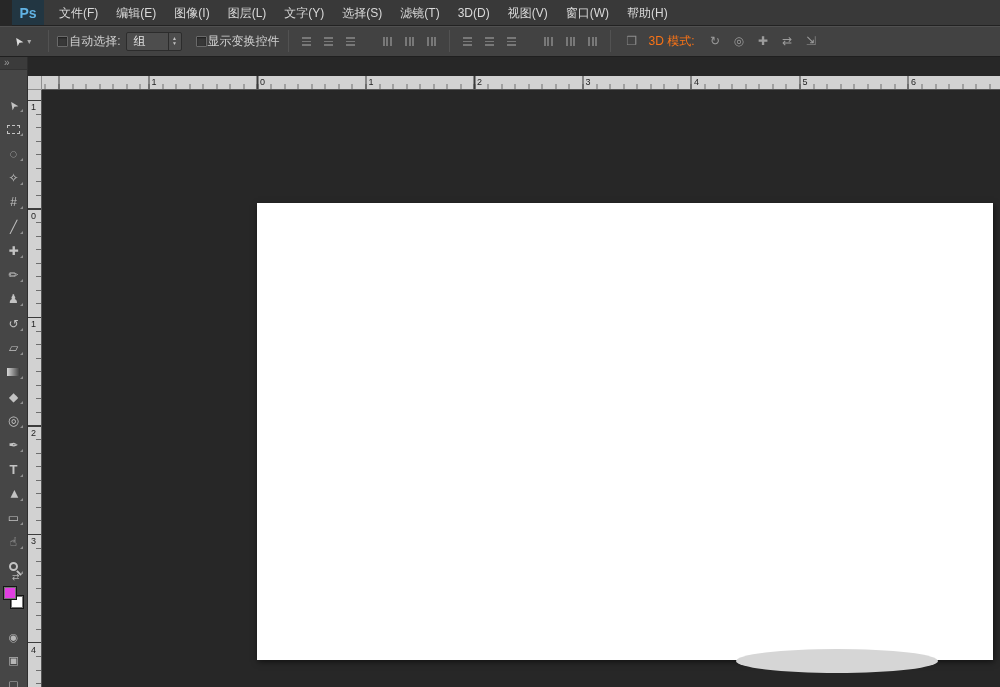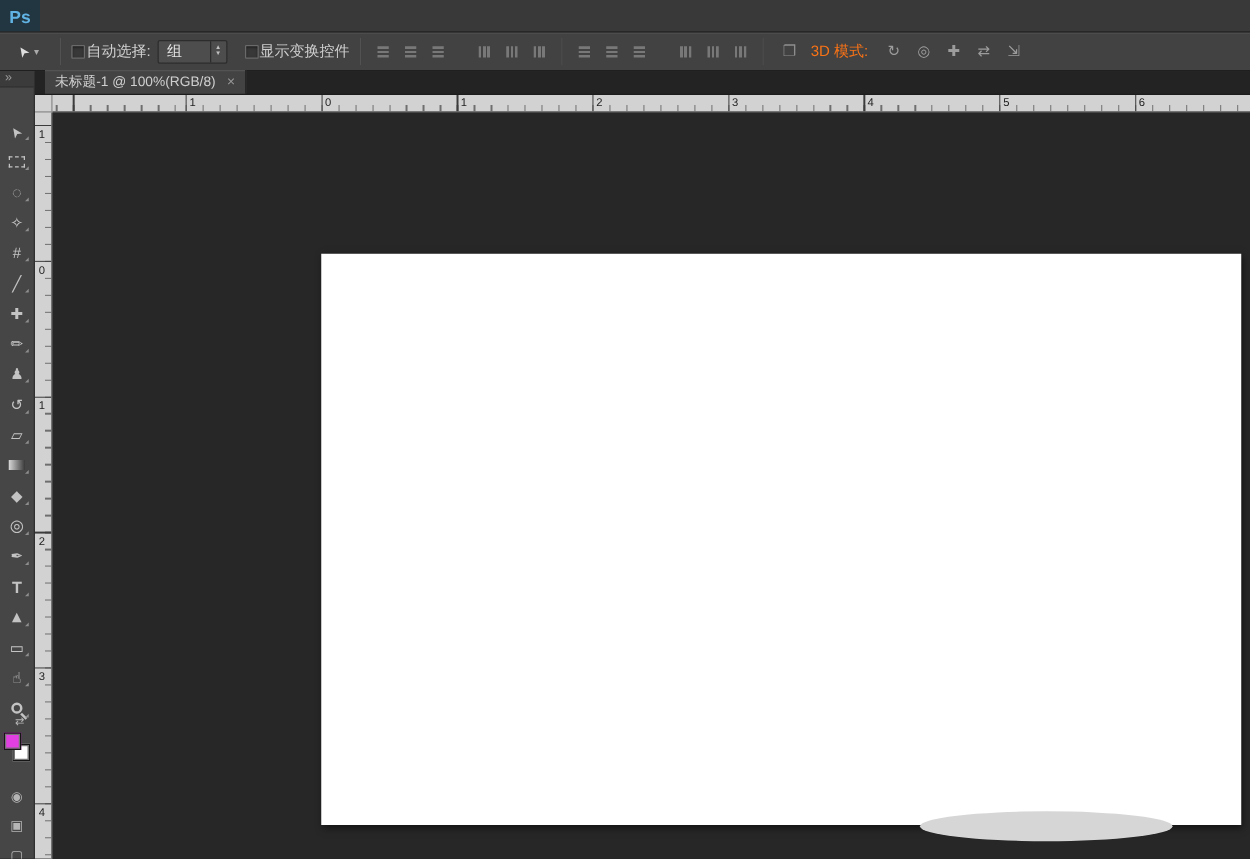--- a/index.html
+++ b/index.html
@@ -7,21 +7,21 @@
   body {
     position: relative;
     background: #272727;
     font-family: "Liberation Sans", "DejaVu Sans", sans-serif;
     cursor: default;
     user-select: none;
   }
 
   
   .menubar {
-    position: absolute; top: 0; left: 0; right: 0; height: 26px;
+    position: absolute; top: 0; left: 12px; right: 0; height: 26px;
     background: #393939; border-bottom: 1px solid #222;
     display: flex; align-items: stretch;
   }
   .pslogo {
     width: 32px; display: flex; align-items: center; justify-content: center;
     background: #223642; color: #61b3e4; font-weight: bold; font-size: 14px;
   }
   .menus { display: flex; align-items: center; padding-left: 6px; }
   .menu-item { padding: 0 9px; font-size: 12px; color: #d9d9d9; line-height: 26px; }
 
@@ -171,20 +171,33 @@
   .smudge {
     position: absolute; left: 694px; top: 559px; width: 202px; height: 24px;
     background: #d6d6d6; border-radius: 50%;
   }
 </style>
 </head>
 <body data-name="photoshop-window">
 
 <header class="menubar" data-name="menu-bar">
   <div class="pslogo" data-name="photoshop-logo">Ps</div>
+  <nav class="menus" data-name="menu-items">
+    <span class="menu-item" data-name="menu-item">文件(F)</span>
+      <span class="menu-item" data-name="menu-item">编辑(E)</span>
+      <span class="menu-item" data-name="menu-item">图像(I)</span>
+      <span class="menu-item" data-name="menu-item">图层(L)</span>
+      <span class="menu-item" data-name="menu-item">文字(Y)</span>
+      <span class="menu-item" data-name="menu-item">选择(S)</span>
+      <span class="menu-item" data-name="menu-item">滤镜(T)</span>
+      <span class="menu-item" data-name="menu-item">3D(D)</span>
+      <span class="menu-item" data-name="menu-item">视图(V)</span>
+      <span class="menu-item" data-name="menu-item">窗口(W)</span>
+      <span class="menu-item" data-name="menu-item">帮助(H)</span>
+  </nav>
 </header>
 
 <div class="optionsbar" data-name="options-bar">
   <div class="tool-preset" data-name="move-tool-preset">
     <span class="mt-arrow" data-name="move-tool-icon">➤</span>
     <span class="caret" data-name="chevron-down-icon">▾</span>
   </div>
   <div class="vsep" data-name="separator"></div>
 
   <label class="opt-check" data-name="auto-select-option">
@@ -313,26 +326,20 @@
   <div class="swatch fg" data-name="foreground-color-swatch" style="background: rgb(225, 63, 225);"></div>
   <div class="swatch bg" data-name="background-color-swatch" style="background: rgb(255, 255, 255);"></div>
   <div class="tools-bottom" data-name="tools-bottom-list">
     <div class="btool" data-name="quick-mask-button" style="top: 570px;">◉</div>
       <div class="btool" data-name="screen-mode-button" style="top: 593.5px;">▣</div>
       <div class="btool" data-name="screen-mode-alt-button" style="top: 617px;">▢</div>
   </div>
 </aside>
 
 <main class="main" data-name="document-area">
-  <div class="tabbar" data-name="document-tab-bar">
-    <div class="doc-tab" data-name="document-tab">
-      <span class="tab-title" data-name="document-tab-title">未标题-1 @ 100%(RGB/8)</span>
-      <span class="tab-close" data-name="tab-close-icon">×</span>
-    </div>
-  </div>
 
   <div class="ruler-corner" data-name="ruler-corner"></div>
 
   <div class="h-ruler" data-name="horizontal-ruler">
     <span class="rlabel" data-name="ruler-label" style="left: 109.5px;">1</span>
       <span class="rlabel" data-name="ruler-label" style="left: 218px;">0</span>
       <span class="rlabel" data-name="ruler-label" style="left: 326.5px;">1</span>
       <span class="rlabel" data-name="ruler-label" style="left: 435px;">2</span>
       <span class="rlabel" data-name="ruler-label" style="left: 543.5px;">3</span>
       <span class="rlabel" data-name="ruler-label" style="left: 652px;">4</span>

